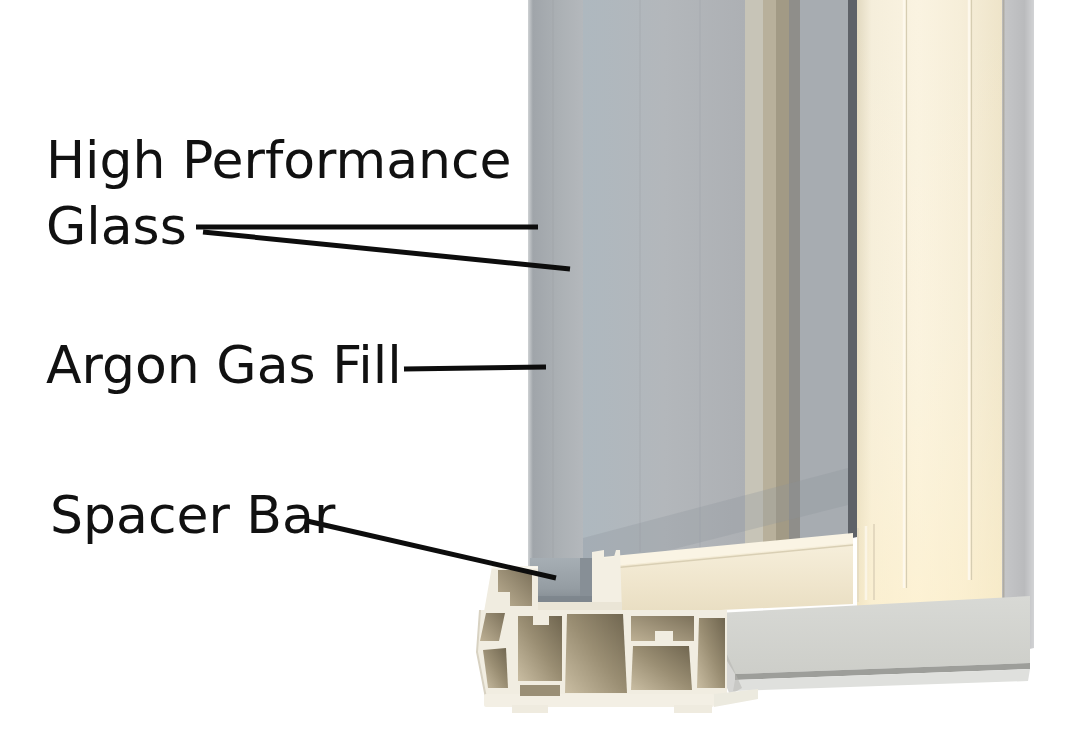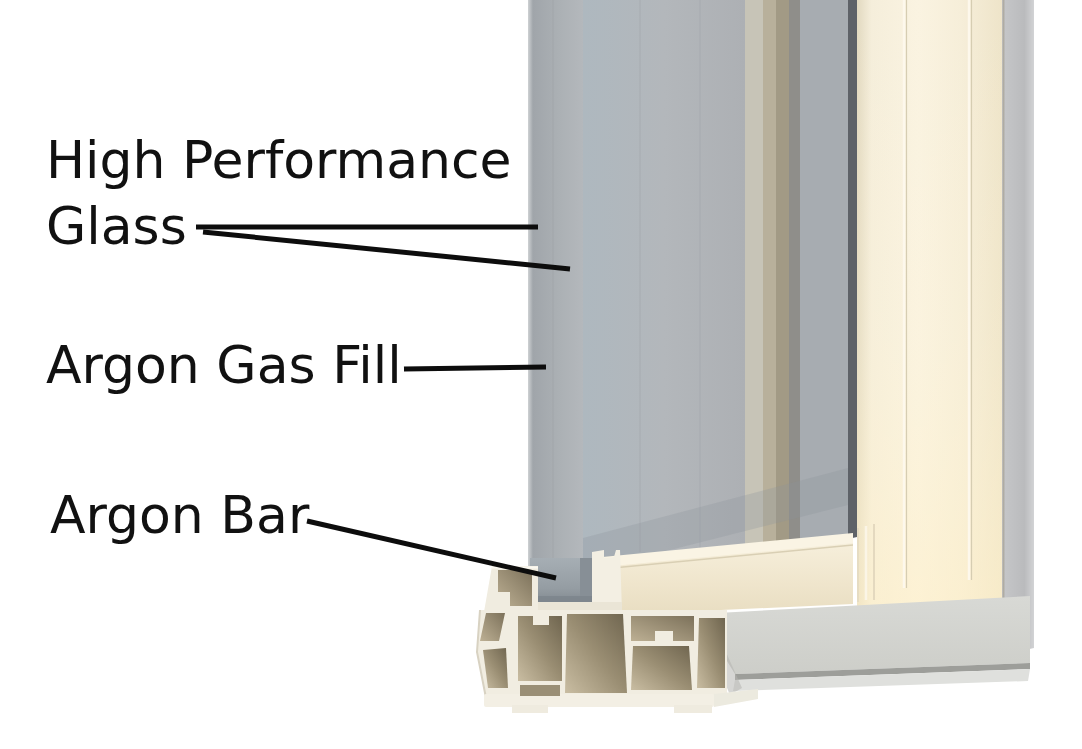--- a/index.html
+++ b/index.html
@@ -164,15 +164,15 @@
     <line x1="196" y1="227" x2="538" y2="227" stroke="#0d0d0d" stroke-width="5"></line>
     <line x1="203" y1="232" x2="570" y2="269" stroke="#0d0d0d" stroke-width="5"></line>
     <line x1="404" y1="369" x2="546" y2="367" stroke="#0d0d0d" stroke-width="5"></line>
     <line x1="307" y1="521" x2="556" y2="578" stroke="#0d0d0d" stroke-width="5"></line>
   </svg>
 
   <div class="diagram-label label-glass">High Performance Glass</div>
 
   <div class="diagram-label label-argon">Argon Gas Fill</div>
 
-  <div class="diagram-label label-spacer">Argon Bar</div>
+  <div class="diagram-label label-spacer">Spacer Bar</div>
 
 </div>
 
 </body></html>

